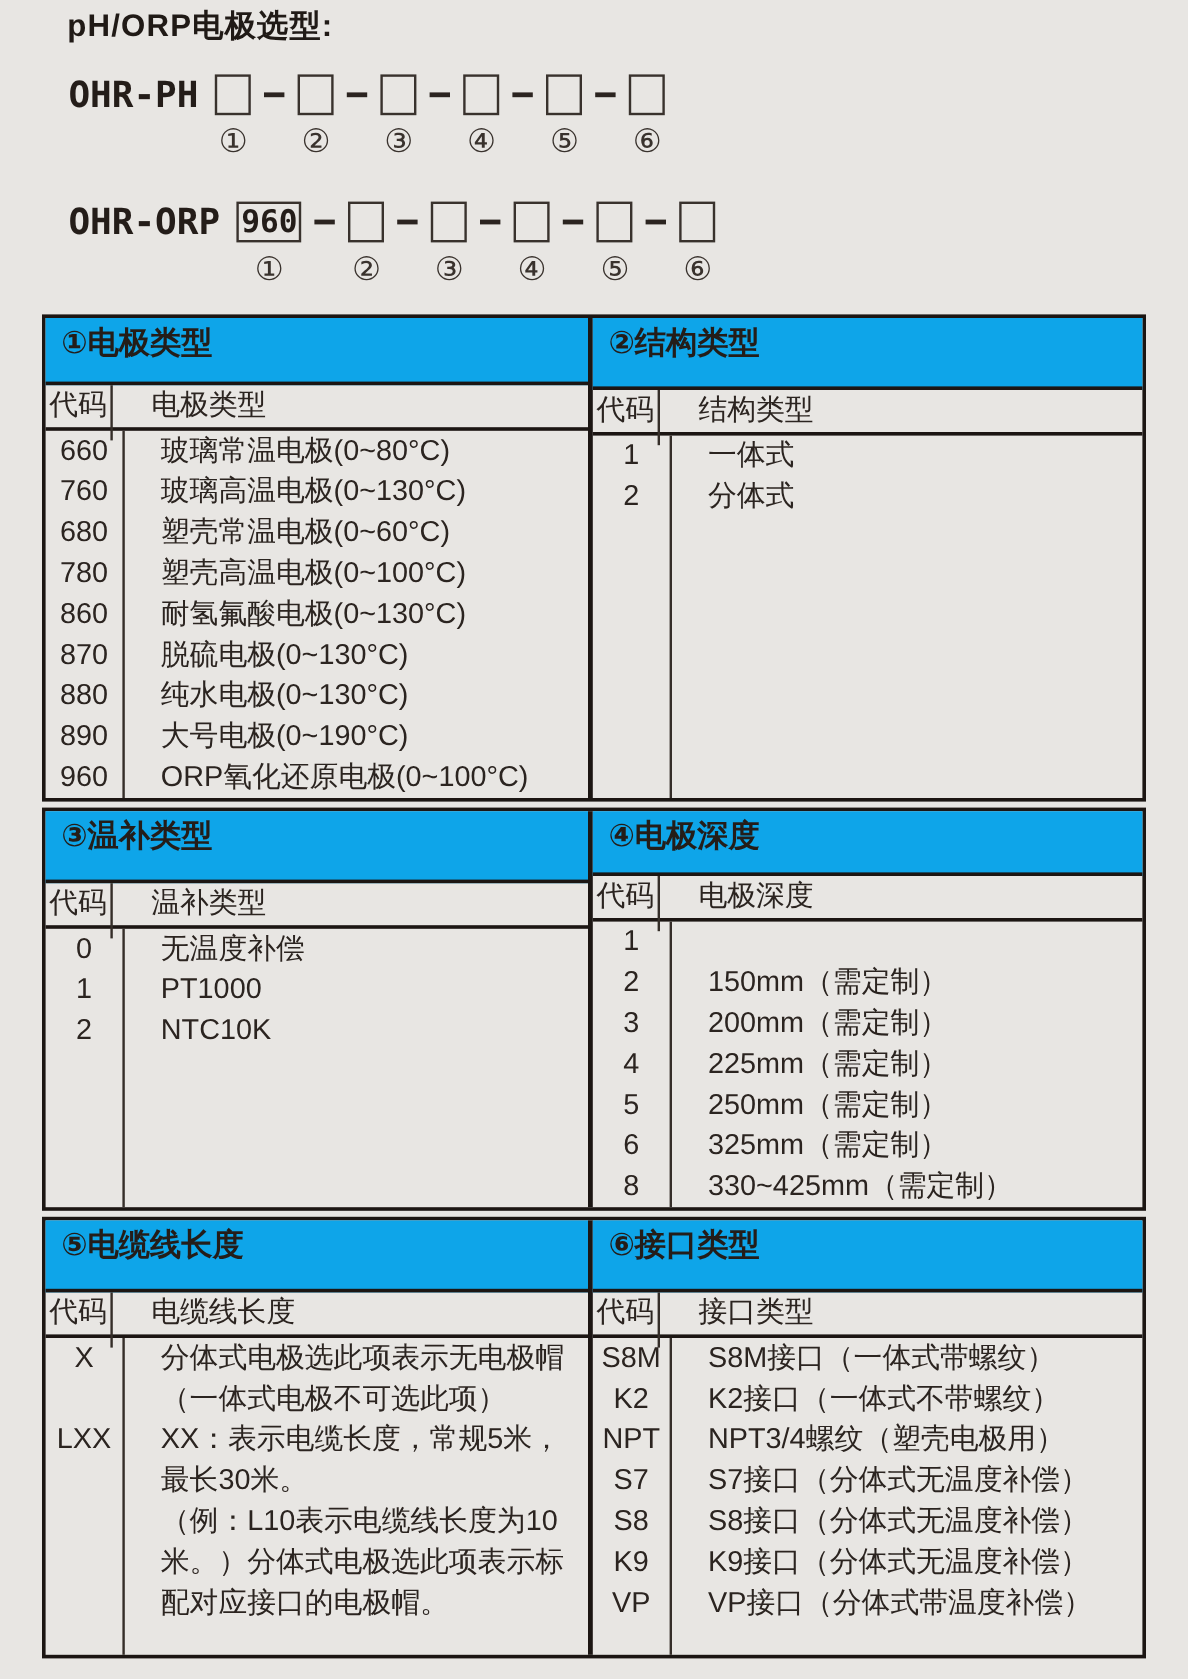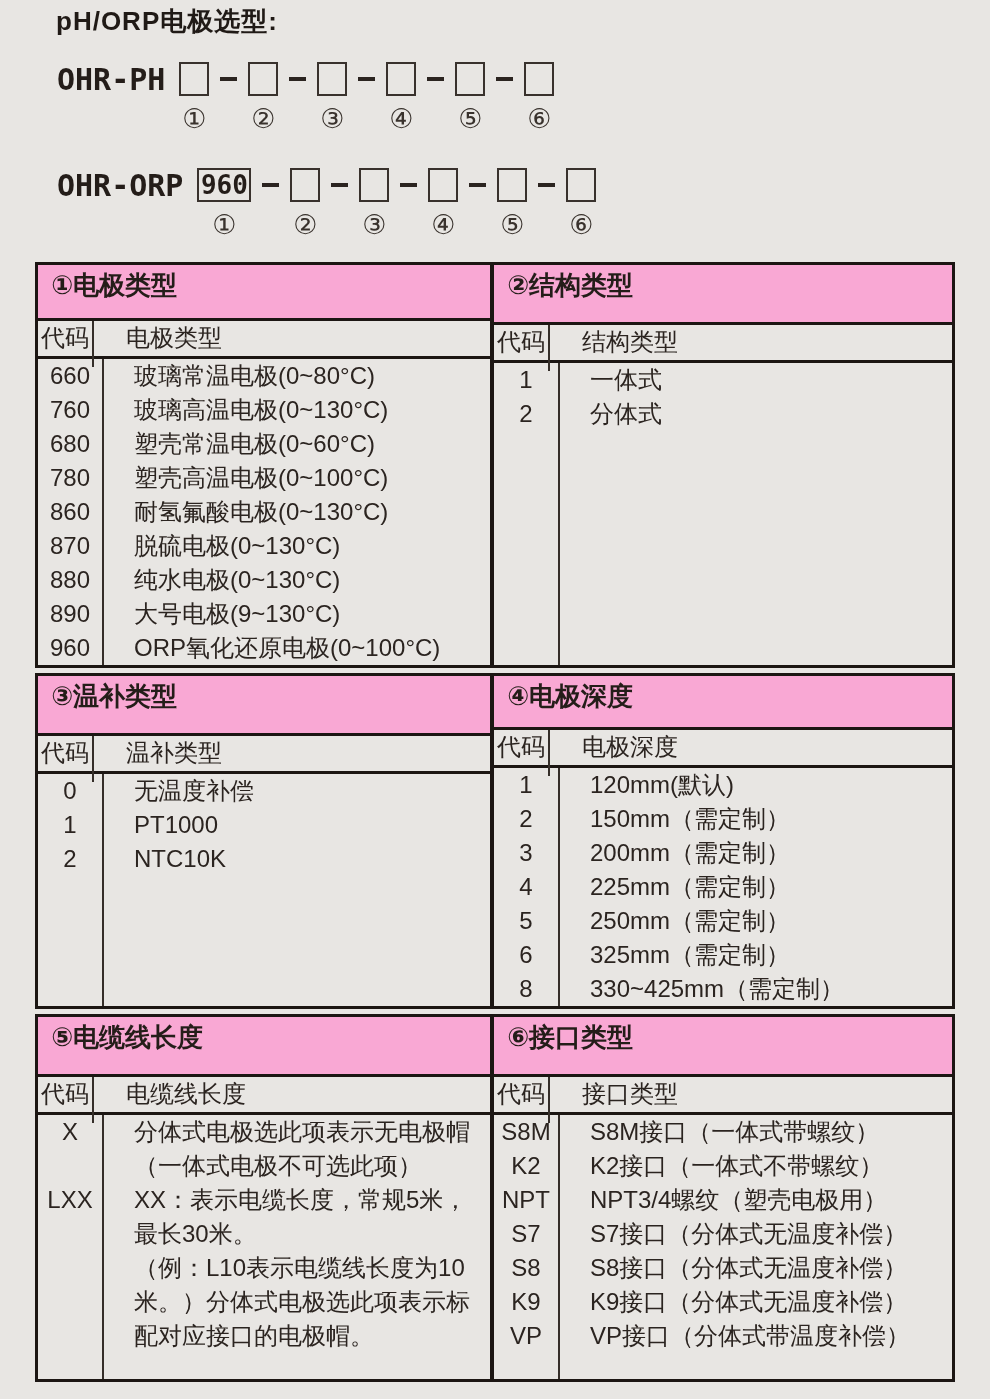--- a/index.html
+++ b/index.html
@@ -55,21 +55,21 @@
   }
   .band.b0{height:406px;}
   .band.b1{height:336px;}
   .band.b2{height:368px;}
   .sec{display:flex;flex-direction:column;box-sizing:border-box;}
   .sec.left{width:456px;border-right:4px solid #1c1613;}
   .sec.right{flex:1;}
   .sec-header{
     height:60px;box-sizing:border-box;
     border-bottom:3px solid #1c1613;
-    background:#f9a8d4;
+    background:#0ea5e9;
     font-size:26px;font-weight:bold;line-height:41px;
     padding-left:13px;color:#241d19;
   }
   .sec-body{flex:1;position:relative;}
   .sec-body::before{ 
     content:"";position:absolute;left:64px;top:38px;bottom:0;
     width:2px;background:#352e29;
   }
   .row{display:flex;align-items:flex-start;}
   .row.subheader{
@@ -192,21 +192,21 @@
           <div class="row">
             <div class="code-cell">870</div>
             <div class="desc-cell">脱硫电极(0~130°C)</div>
           </div>
           <div class="row">
             <div class="code-cell">880</div>
             <div class="desc-cell">纯水电极(0~130°C)</div>
           </div>
           <div class="row">
             <div class="code-cell">890</div>
-            <div class="desc-cell">大号电极(9~130°C)</div>
+            <div class="desc-cell">大号电极(0~190°C)</div>
           </div>
           <div class="row">
             <div class="code-cell">960</div>
             <div class="desc-cell">ORP氧化还原电极(0~100°C)</div>
           </div>
         </div>
       </div>
       <div class="sec right">
         <div class="sec-header">②结构类型</div>
         <div class="sec-body">
@@ -249,21 +249,20 @@
       </div>
       <div class="sec right">
         <div class="sec-header">④电极深度</div>
         <div class="sec-body">
           <div class="row subheader">
             <div class="code-cell">代码</div>
             <div class="desc-cell">电极深度</div>
           </div>
           <div class="row">
             <div class="code-cell">1</div>
-            <div class="desc-cell">120mm(默认)</div>
           </div>
           <div class="row">
             <div class="code-cell">2</div>
             <div class="desc-cell">150mm（需定制）</div>
           </div>
           <div class="row">
             <div class="code-cell">3</div>
             <div class="desc-cell">200mm（需定制）</div>
           </div>
           <div class="row">

